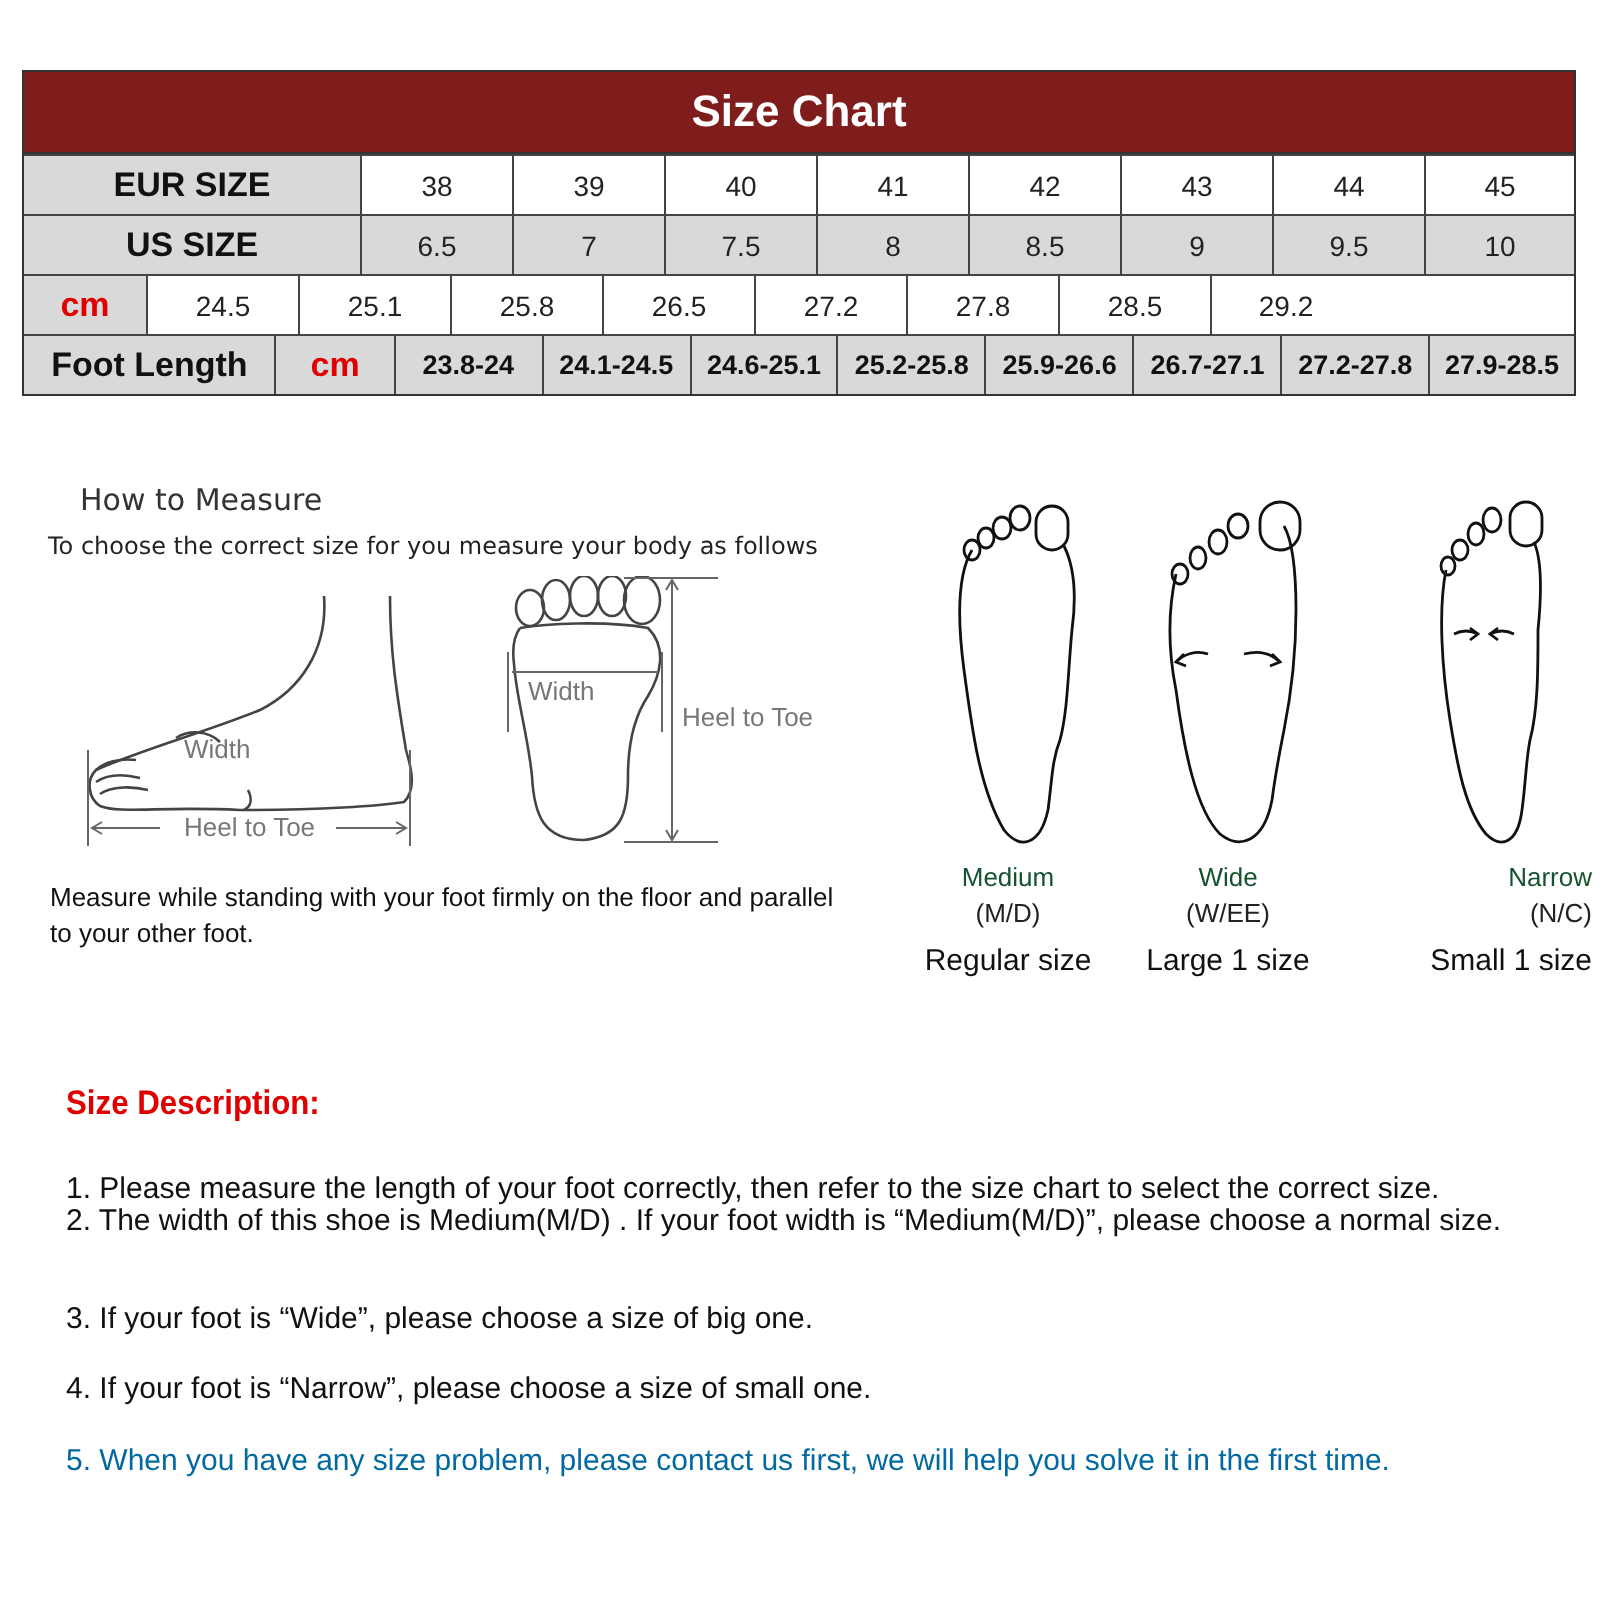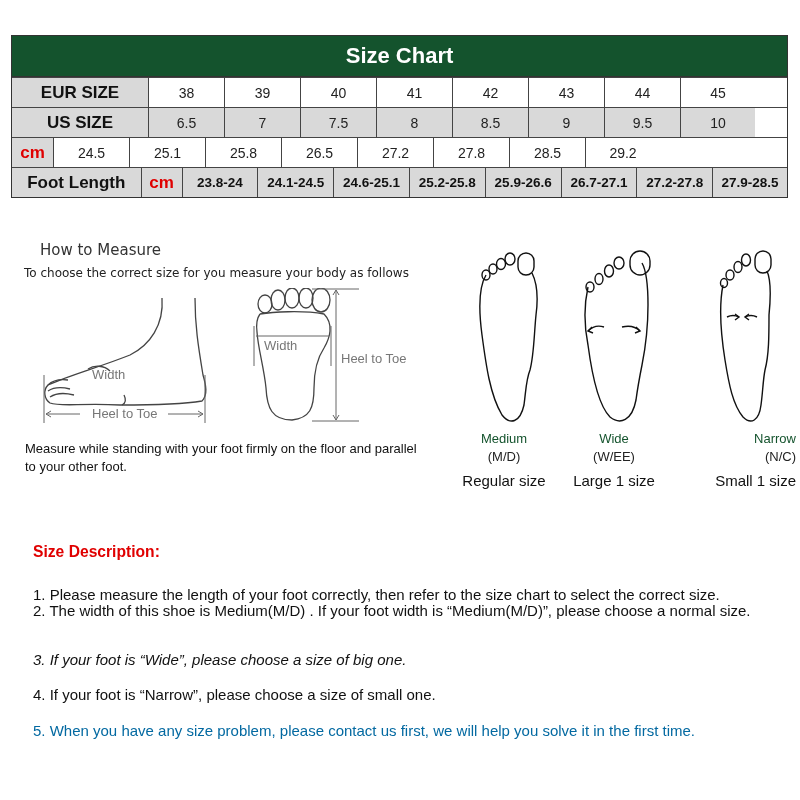--- a/index.html
+++ b/index.html
@@ -1,30 +1,30 @@
 <!DOCTYPE html>
 <html><head>
 <meta charset="utf-8">
 <style>
   * { box-sizing: border-box; margin: 0; padding: 0; }
   html, body { width: 800px; height: 800px; background: #ffffff; overflow: hidden; }
   body { position: relative; font-family: "Liberation Sans", sans-serif; color: #111; }
 
   
   .size-chart { position: absolute; left: 11px; top: 35px; width: 777px; border: 1px solid #333; }
-  .chart-title { height: 41px; background: #14532d; color: #fff; font-weight: bold; font-size: 22px;
+  .chart-title { height: 41px; background: #7f1d1d; color: #fff; font-weight: bold; font-size: 22px;
                  display: flex; align-items: center; justify-content: center; border-bottom: 1px solid #333; }
   .chart-row { display: flex; height: 30px; border-top: 1px solid #444; }
   .chart-row:first-of-type { border-top: none; }
   .cell { display: flex; align-items: center; justify-content: center; border-left: 1px solid #444;
           font-size: 14px; color: #222; }
   .cell:first-child { border-left: none; }
-  .label-wide { width: 136px; background: #d9d9d9; font-weight: bold; font-size: 17px; color: #111; }
+  .label-wide { width: 168px; background: #d9d9d9; font-weight: bold; font-size: 17px; color: #111; }
   .label-main { width: 129px; background: #d9d9d9; font-weight: bold; font-size: 17px; color: #111; }
-  .label-unit { width: 41px; background: #d9d9d9; font-weight: bold; font-size: 17px; color: #e00000; }
+  .label-unit { width: 61px; background: #d9d9d9; font-weight: bold; font-size: 17px; color: #e00000; }
   .val { width: 76px; }
   .row-white .val { background: #fff; }
   .row-gray .val { background: #d9d9d9; }
   .row-bold .val { font-weight: bold; font-size: 13.5px; color: #111; }
 
   
   .measure-title { position: absolute; left: 40px; top: 241px; font-family: "DejaVu Sans", sans-serif;
                    font-size: 15px; color: #333; }
   .measure-subtitle { position: absolute; left: 24px; top: 266px; font-family: "DejaVu Sans", sans-serif;
                       font-size: 12px; color: #222; }
@@ -206,15 +206,15 @@
     </g>
   </svg>
   <div class="width-name">Narrow</div>
   <div class="width-code">(N/C)</div>
   <div class="width-advice">Small 1 size</div>
 </div>
 
 <div class="desc-title">Size Description:</div>
 <div class="desc-item" style="top:586px;">1. Please measure the length of your foot  correctly, then refer to the size chart to select the correct size.</div>
 <div class="desc-item" style="top:602px;">2. The width of this shoe is Medium(M/D) . If your foot width is “Medium(M/D)”, please choose a normal size.</div>
-<div class="desc-item" style="top:651px;font-style:italic;">3. If your foot is “Wide”, please choose a size of big one.</div>
+<div class="desc-item" style="top:651px;">3. If your foot is “Wide”, please choose a size of big one.</div>
 <div class="desc-item" style="top:686px;">4. If your foot is “Narrow”, please choose a size of small one.</div>
 <div class="desc-item red" style="top:722px;">5. When you have any size problem, please contact us first, we will help you solve it in the first time.</div>
 
 </body></html>

